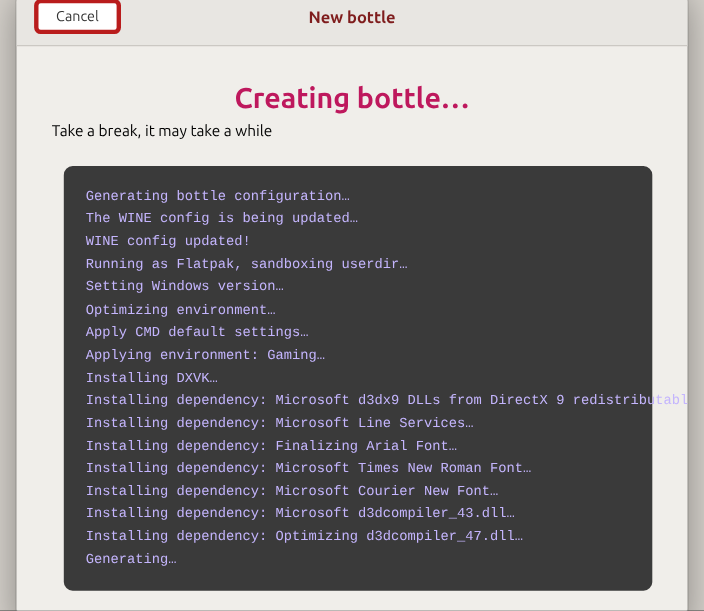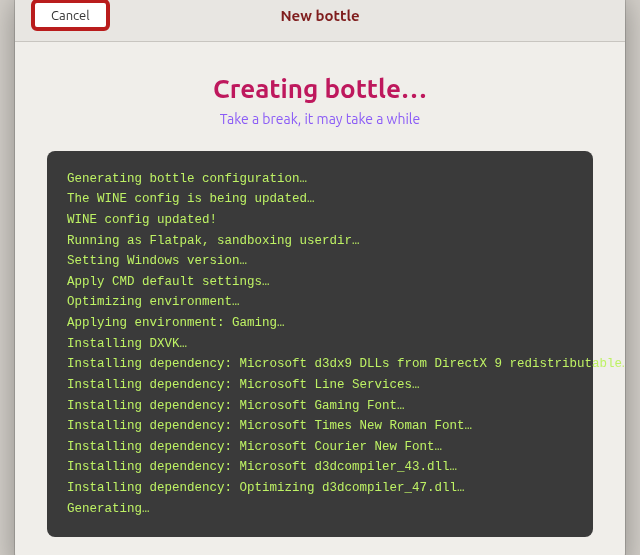--- a/index.html
+++ b/index.html
@@ -62,35 +62,35 @@
 
     .heading {
       text-align: center;
       font-size: 26px;
       font-weight: 600;
       color: #be185d;
       margin-bottom: 8px;
     }
 
     .subtitle {
-      text-align: center;
       font-size: 14px;
-      color: #8b5cf6;
+      color: #000000;
       margin-bottom: 24px;
     }
 
     .terminal {
       background: #3a3a3a;
       border-radius: 8px;
       padding: 18px 20px;
       font-family: 'Courier New', Courier, monospace;
       font-size: 12.5px;
-      color: #bef264;
+      color: #c4b5fd;
       line-height: 1.65;
       min-height: 300px;
+      margin-left: 11px;
     }
 
     .terminal-line {
       display: block;
       white-space: pre;
     }
   </style>
 </head>
 <body>
 
@@ -103,27 +103,27 @@
   <div class="content">
     <h1 class="heading">Creating bottle…</h1>
     <p class="subtitle">Take a break, it may take a while</p>
 
     <div class="terminal" id="terminal-container">
     <span class="terminal-line">Generating bottle configuration…</span>
         <span class="terminal-line">The WINE config is being updated…</span>
         <span class="terminal-line">WINE config updated!</span>
         <span class="terminal-line">Running as Flatpak, sandboxing userdir…</span>
         <span class="terminal-line">Setting Windows version…</span>
+        <span class="terminal-line">Optimizing environment…</span>
         <span class="terminal-line">Apply CMD default settings…</span>
-        <span class="terminal-line">Optimizing environment…</span>
         <span class="terminal-line">Applying environment: Gaming…</span>
         <span class="terminal-line">Installing DXVK…</span>
         <span class="terminal-line">Installing dependency: Microsoft d3dx9 DLLs from DirectX 9 redistributable…</span>
         <span class="terminal-line">Installing dependency: Microsoft Line Services…</span>
-        <span class="terminal-line">Installing dependency: Microsoft Gaming Font…</span>
+        <span class="terminal-line">Installing dependency: Finalizing Arial Font…</span>
         <span class="terminal-line">Installing dependency: Microsoft Times New Roman Font…</span>
         <span class="terminal-line">Installing dependency: Microsoft Courier New Font…</span>
         <span class="terminal-line">Installing dependency: Microsoft d3dcompiler_43.dll…</span>
         <span class="terminal-line">Installing dependency: Optimizing d3dcompiler_47.dll…</span>
         <span class="terminal-line">Generating…</span>
       </div>
   </div>
 </div>
 
 </body></html>

